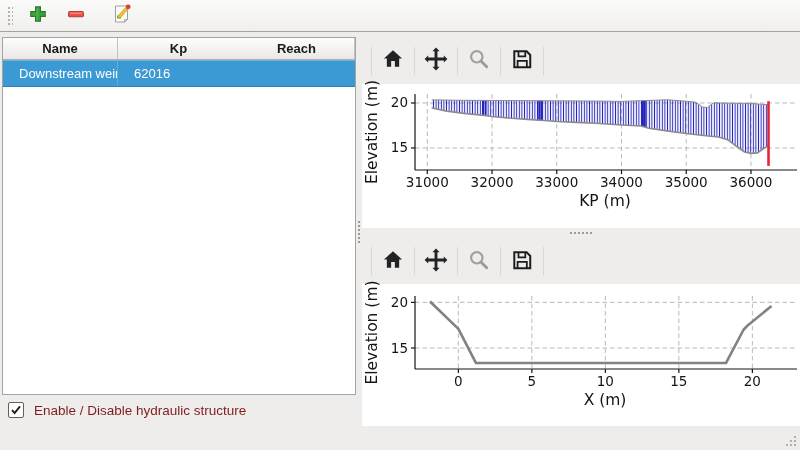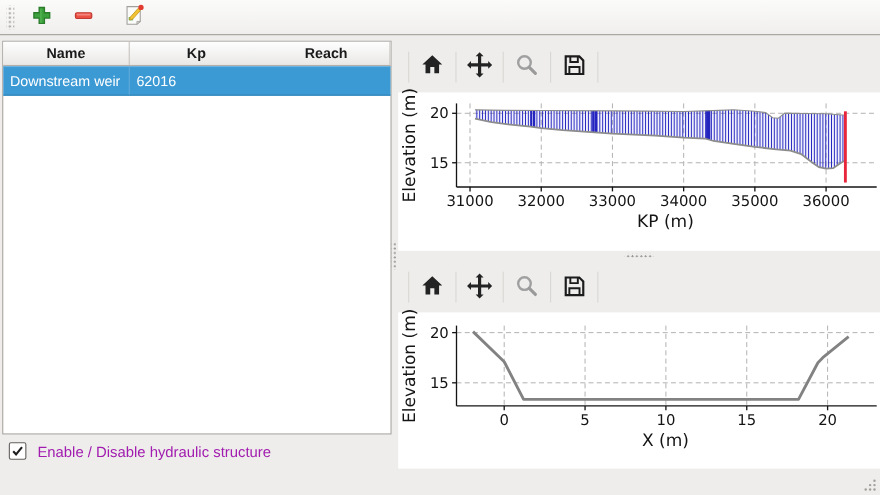--- a/index.html
+++ b/index.html
@@ -28,27 +28,27 @@
     background:#ffffff;border:1px solid #a7a39e;
   }
   .tbl-header{display:flex;height:21px;
     background:linear-gradient(#fefefe,#e9e8e6);
     border-bottom:1px solid #b3afaa;font-size:13px;font-weight:bold;color:#1a1a1a;}
   .tbl-header .cell{display:flex;align-items:center;justify-content:center;
     box-sizing:border-box;border-right:1px solid #c6c3bf;}
   .c1{width:115px;} .c2{width:116px;} .c3{width:121px;border-right:none !important;}
   .tbl-row{display:flex;height:27px;font-size:13px;color:#ffffff;
     border-top:1px solid #6db3e0;border-bottom:1px solid #2e82b8;box-sizing:border-box;}
-  .tbl-row .cell{display:flex;align-items:center;padding-left:6px;box-sizing:border-box;
+  .tbl-row .cell{display:flex;align-items:center;padding-left:16px;box-sizing:border-box;
     border-right:1px solid #61abda;white-space:nowrap;overflow:hidden;}
   
   .checkbox-row{position:absolute;left:8px;top:402px;display:flex;align-items:center;gap:10px;}
   .checkbox-box{width:16px;height:16px;box-sizing:border-box;background:#fff;
     border:1px solid #63605c;border-radius:2px;display:flex;align-items:center;justify-content:center;}
-  .checkbox-label{font-size:13.5px;color:#a21caf;}
+  .checkbox-label{font-size:13.5px;color:#7f1d1d;}
   
   .chart-toolbar{position:absolute;left:362px;width:438px;display:flex;align-items:center;
     padding-left:3px;box-sizing:border-box;}
   .chart-toolbar.t1{top:37px;height:47px;}
   .chart-toolbar.t2{top:238px;height:46px;}
   .mpl-sep{width:1px;height:28px;background:#d9d7d4;margin:0 6px;}
   .mpl-btn{width:30px;height:30px;border:none;background:transparent;padding:0;
     display:flex;align-items:center;justify-content:center;}
   .chart-canvas{position:absolute;left:362px;width:438px;background:#ffffff;}
   .cv1{top:84px;height:144px;}

